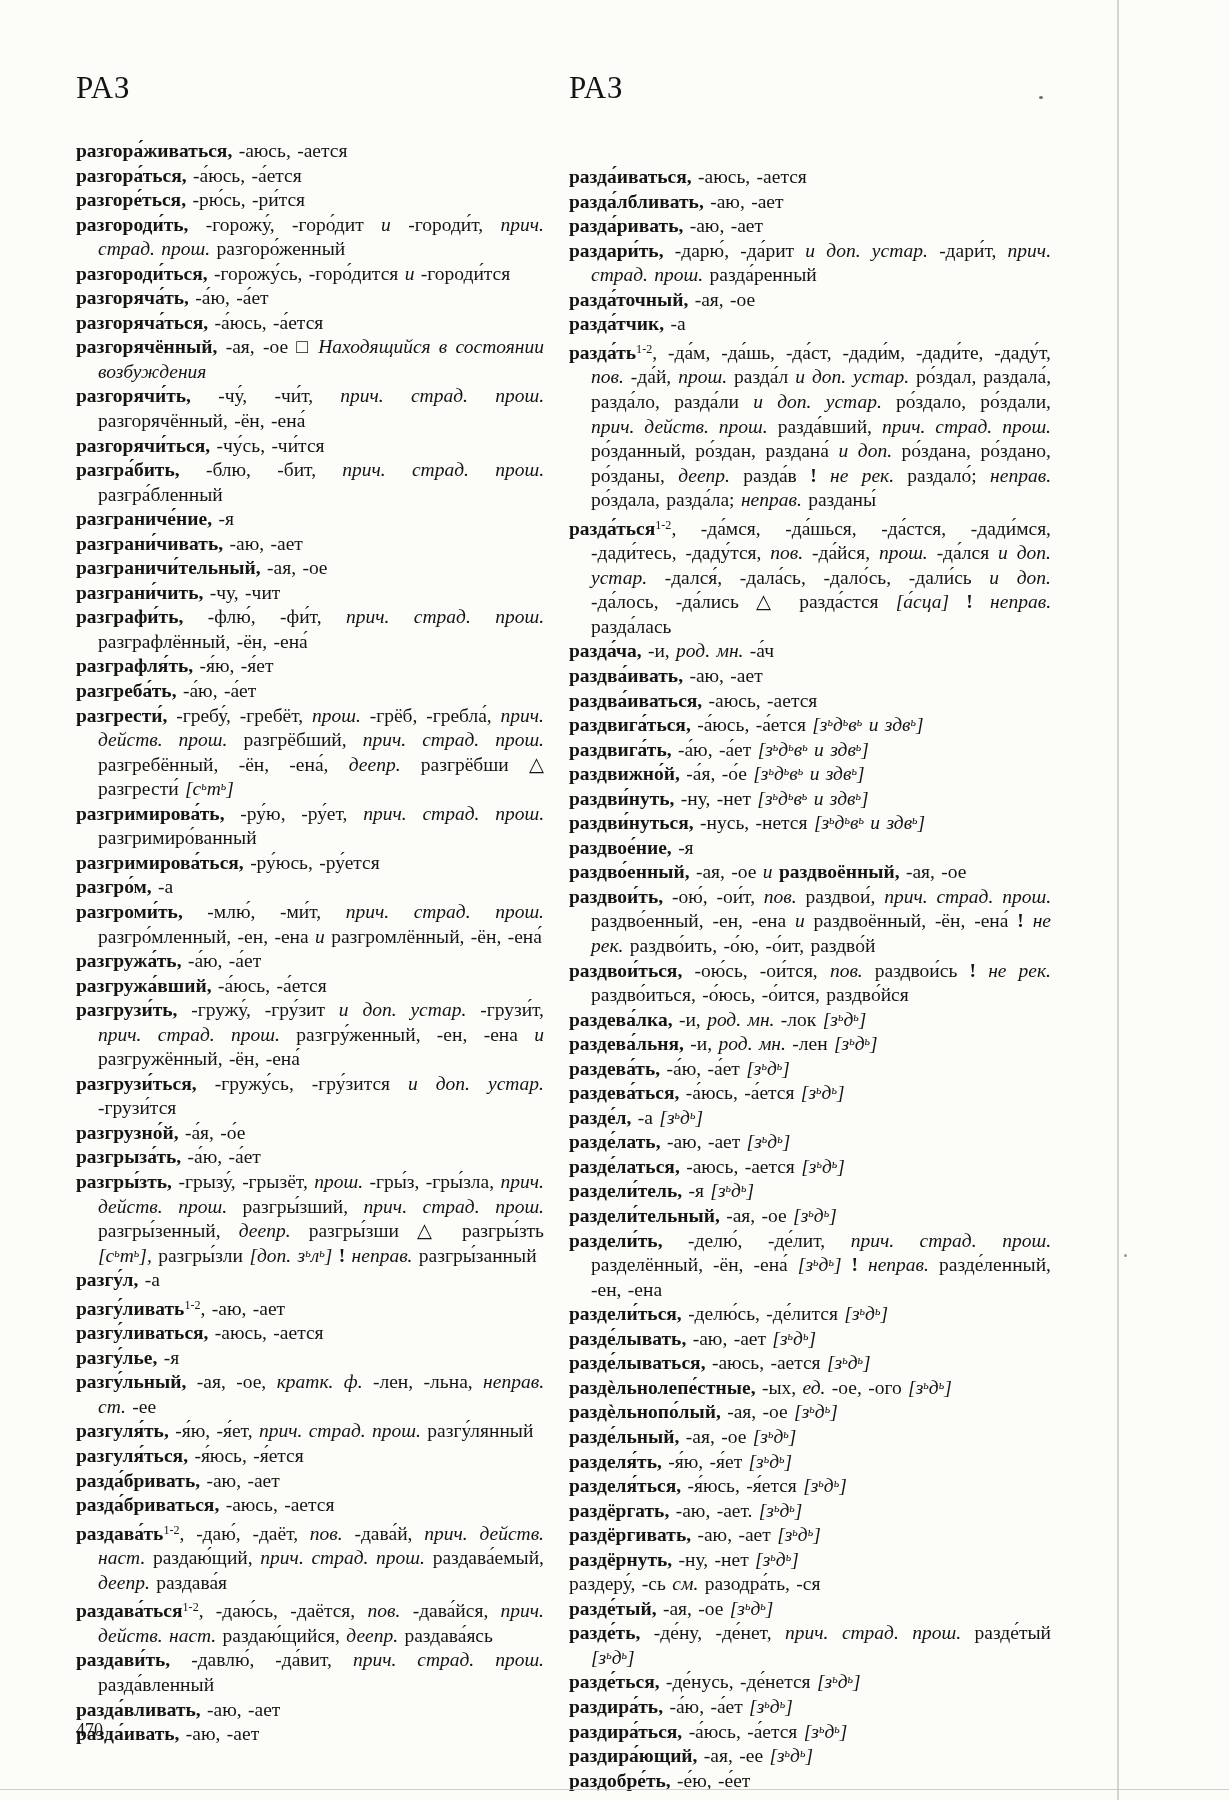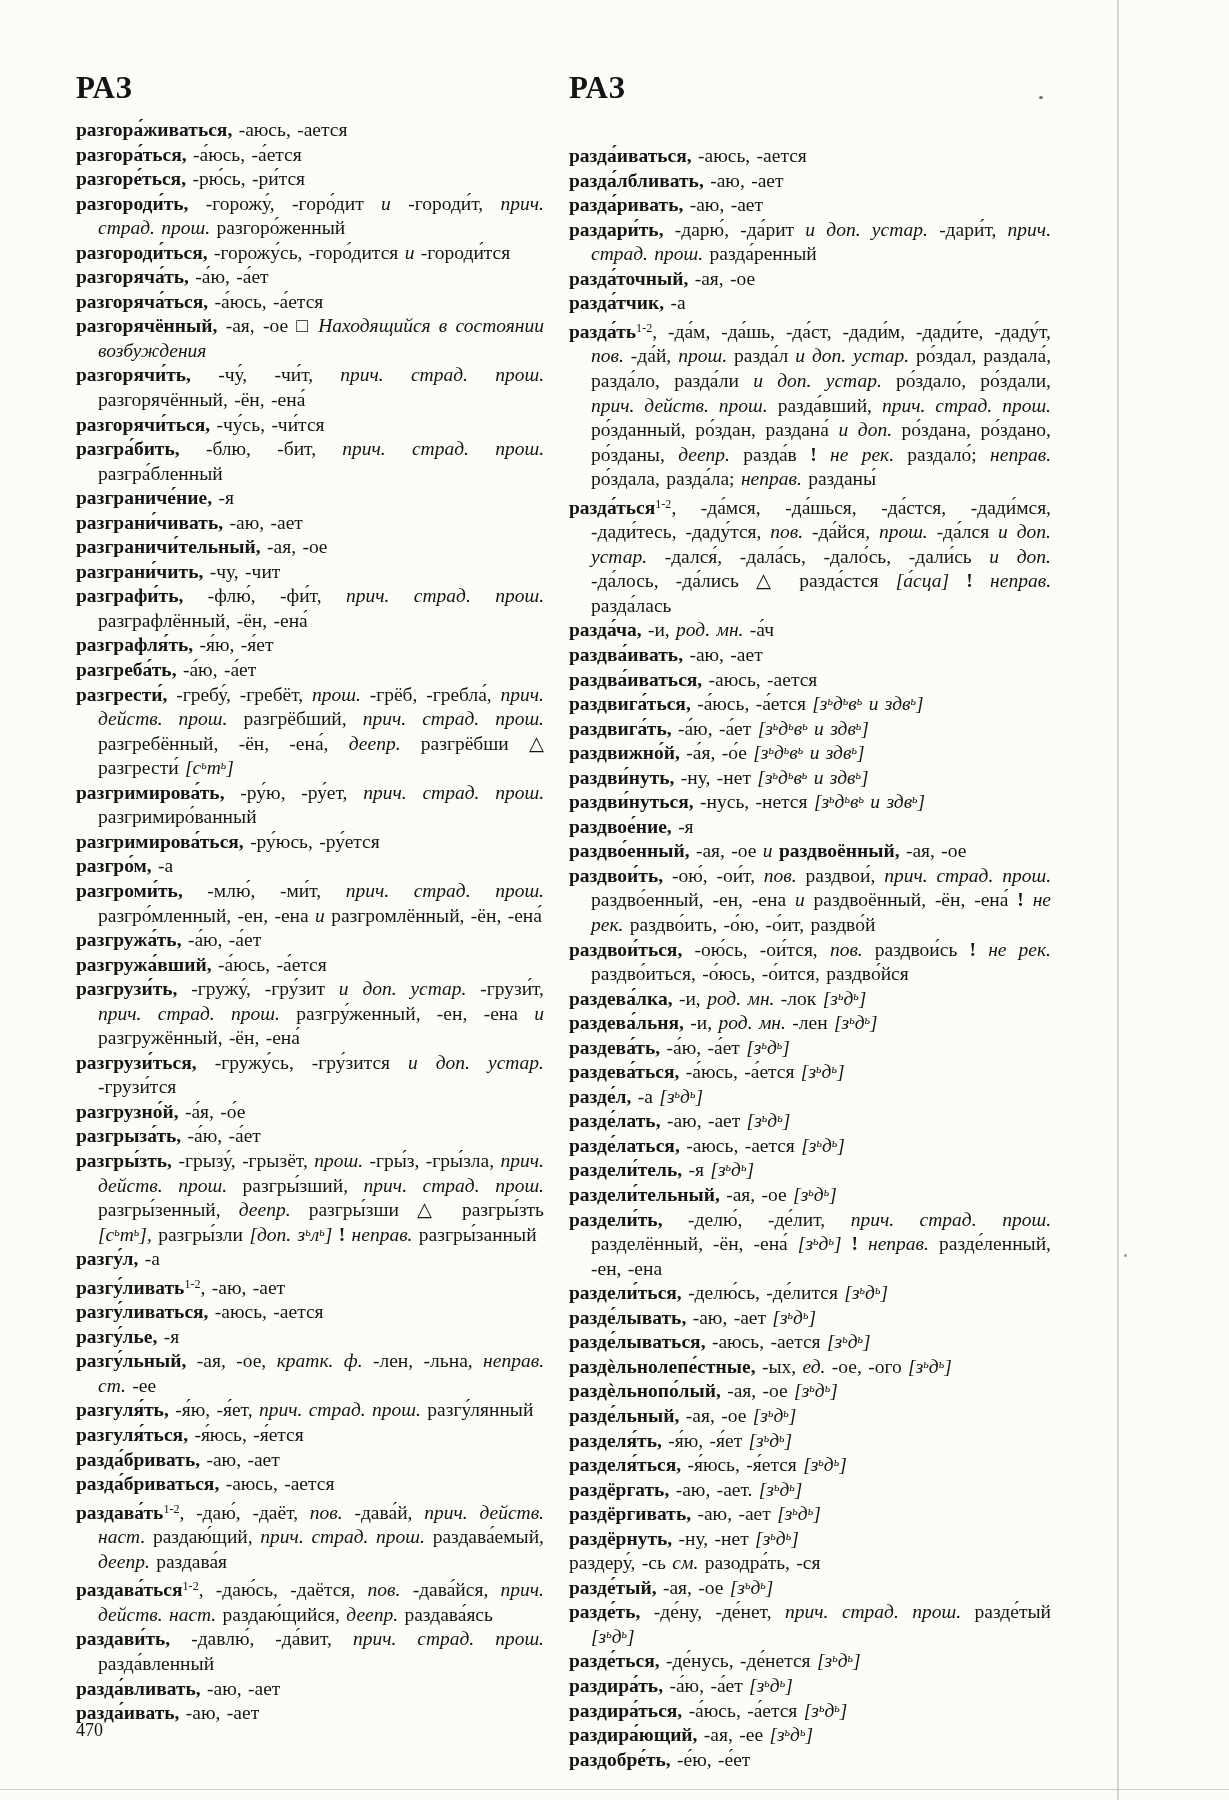--- a/index.html
+++ b/index.html
@@ -6,27 +6,27 @@
   .page{
     position:relative;
     width:1229px;height:1800px;
     background:#fcfcf9;
     overflow:hidden;
     font-family:"Liberation Serif","DejaVu Serif",serif;
     color:#141414;
   }
   .running-head{
     position:absolute;top:70px;
-    font-size:31px;font-weight:bold;
+    font-size:31px;font-weight:normal;
     letter-spacing:1.5px;
   }
   .head-left{left:76px;}
   .head-right{left:569px;}
   .column{
-    position:absolute;top:118px;
+    position:absolute;top:139px;
   }
   .col-left{left:76px;width:468px;}
   .col-right{left:569px;width:482px;margin-top:26px;}
   .entry{
     margin:0;
     font-size:19.5px;
     line-height:24.55px;
     text-align:justify;
     padding-left:22px;
     text-indent:-22px;

